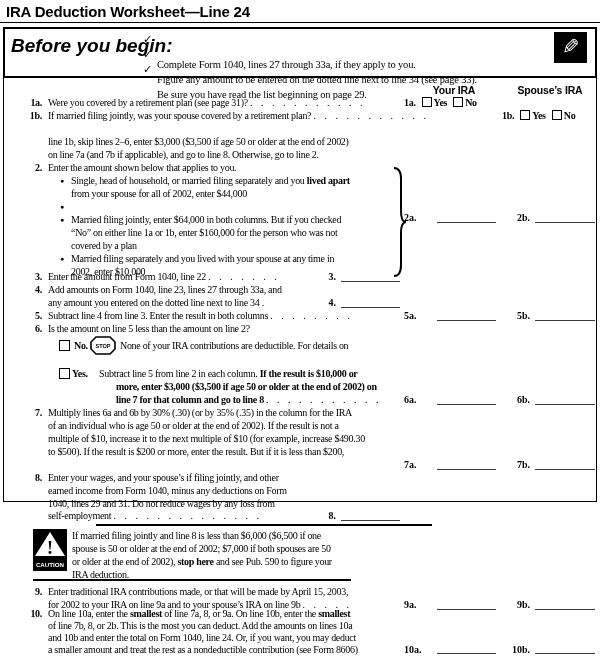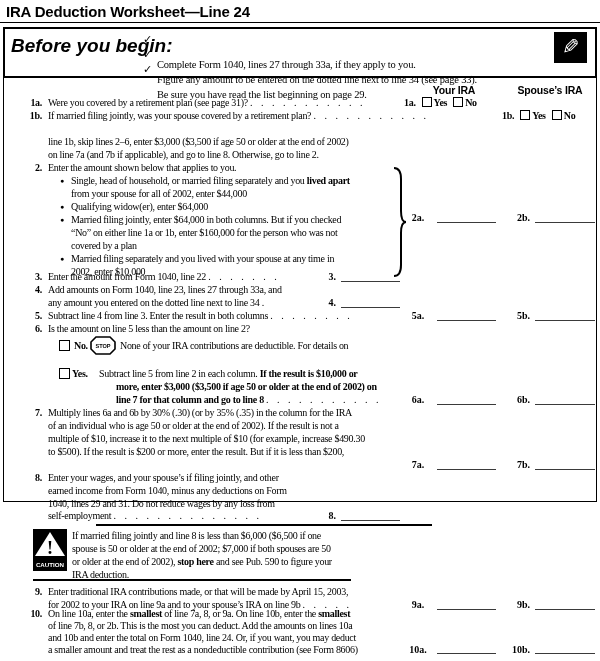--- a/index.html
+++ b/index.html
@@ -20,21 +20,21 @@
   .pencil span{transform:scaleX(-1);}
   .bodybox{position:absolute;top:78px;left:3px;width:594px;height:424px;
       border:1px solid #000;border-top:none;box-sizing:border-box;}
   .ln{position:absolute;white-space:nowrap;font-size:10px;letter-spacing:-0.3px;line-height:12px;}
   .b{font-weight:bold;}
   .num{position:absolute;left:8px;width:30px;text-align:right;font-weight:bold;
       font-size:10px;letter-spacing:-0.3px;}
   .colh{position:absolute;font-family:"Liberation Sans",sans-serif;font-weight:bold;
       font-size:10.5px;text-align:center;letter-spacing:-0.2px;}
   .dots{word-spacing:6px;letter-spacing:0;}
-  .fla{position:absolute;left:400px;width:28px;text-align:center;font-weight:bold;font-size:10px;}
+  .fla{position:absolute;left:400px;width:28px;text-align:left;font-weight:bold;font-size:10px;}
   .flb{position:absolute;left:496px;width:30px;text-align:right;font-weight:bold;font-size:10px;}
   .flm{position:absolute;left:304px;width:28px;text-align:right;font-weight:bold;font-size:10px;}
   .ula{position:absolute;left:433px;width:59px;height:10px;border-bottom:1px solid #3a3a3a;}
   .ulb{position:absolute;left:531px;width:60px;height:10px;border-bottom:1px solid #3a3a3a;}
   .ulm{position:absolute;left:337px;width:59px;height:10px;border-bottom:1px solid #3a3a3a;}
   .cb{display:inline-block;width:8px;height:8px;border:1px solid #000;
       vertical-align:-1px;margin:0 2px 0 6px;}
   .cbx{position:absolute;width:9px;height:9px;border:1px solid #000;}
   .bullet{position:absolute;font-size:7px;line-height:12px;}
   .rule{position:absolute;height:2px;background:#000;}
@@ -76,21 +76,20 @@
     <div class="ln" style="top:32px;left:498px"><span class="b">1b.</span><span class="cb"></span><span class="b">Yes</span><span class="cb"></span><span class="b">No</span></div>
     <div class="ln" style="top:58px;left:44px">line 1b, skip lines 2–6, enter $3,000 ($3,500 if age 50 or older at the end of 2002)</div>
     <div class="ln" style="top:71px;left:44px">on line 7a (and 7b if applicable), and go to line 8. Otherwise, go to line 2.</div>
 
     <div class="num" style="top:84px">2.</div>
     <div class="ln" style="top:84px;left:44px">Enter the amount shown below that applies to you.</div>
     <div class="bullet" style="top:97px;left:56px">●</div>
     <div class="ln" style="top:97px;left:67px"><span>Single, head of household, or married filing separately and you </span><span class="b">lived apart</span></div>
     <div class="ln" style="top:110px;left:67px">from your spouse for all of 2002, enter $44,000</div>
     <div class="bullet" style="top:123px;left:56px">●</div>
-    <div class="ln" style="top:123px;left:67px">Qualifying widow(er), enter $64,000</div>
     <div class="bullet" style="top:136px;left:56px">●</div>
     <div class="ln" style="top:136px;left:67px">Married filing jointly, enter $64,000 in both columns. But if you checked</div>
     <div class="ln" style="top:149px;left:67px">“No” on either line 1a or 1b, enter $160,000 for the person who was not</div>
     <div class="ln" style="top:162px;left:67px">covered by a plan</div>
     <div class="bullet" style="top:175px;left:56px">●</div>
     <div class="ln" style="top:175px;left:67px">Married filing separately and you lived with your spouse at any time in</div>
     <div class="ln" style="top:188px;left:67px">2002, enter $10,000</div>
     <div class="braceWrap" style="top:88px;left:388px">
       <svg width="16" height="112" viewBox="0 0 16 112">
           <path d="M2,2 Q9,2 9,13 L9,45 Q9,56 14,56 Q9,56 9,67 L9,99 Q9,110 2,110" fill="none" stroke="#000" stroke-width="2"></path>

